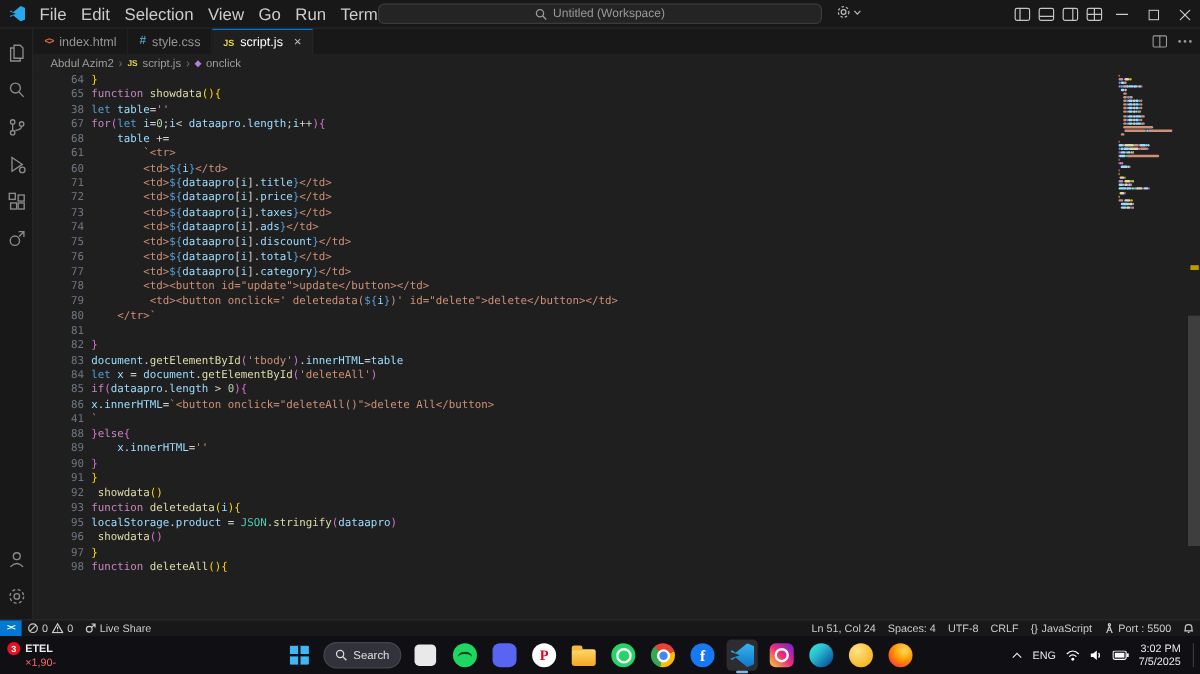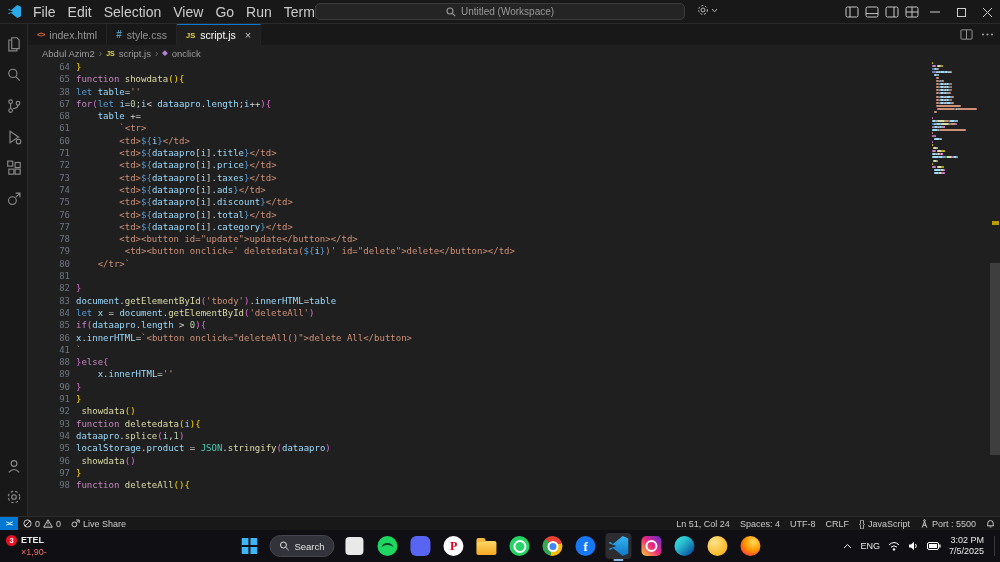--- a/index.html
+++ b/index.html
@@ -323,21 +323,20 @@
             <div class="code-row"><span class="gutter">84</span><span class="code-text"><span class="tk-b">let</span><span class="tk-w"> </span><span class="tk-v">x</span><span class="tk-w"> = </span><span class="tk-v">document</span><span class="tk-w">.</span><span class="tk-y">getElementById</span><span class="tk-k">(</span><span class="tk-o">'deleteAll'</span><span class="tk-k">)</span></span></div>
             <div class="code-row"><span class="gutter">85</span><span class="code-text"><span class="tk-p">if</span><span class="tk-k">(</span><span class="tk-v">dataapro</span><span class="tk-w">.</span><span class="tk-v">length</span><span class="tk-w"> &gt; </span><span class="tk-num">0</span><span class="tk-k">){</span></span></div>
             <div class="code-row"><span class="gutter">86</span><span class="code-text"><span class="tk-v">x</span><span class="tk-w">.</span><span class="tk-v">innerHTML</span><span class="tk-w">=</span><span class="tk-o">`&lt;button onclick="deleteAll()"&gt;delete All&lt;/button&gt;</span></span></div>
             <div class="code-row"><span class="gutter">41</span><span class="code-text"><span class="tk-o">`</span></span></div>
             <div class="code-row"><span class="gutter">88</span><span class="code-text"><span class="tk-k">}</span><span class="tk-p">else</span><span class="tk-k">{</span></span></div>
             <div class="code-row"><span class="gutter">89</span><span class="code-text"><span class="tk-w">    </span><span class="tk-v">x</span><span class="tk-w">.</span><span class="tk-v">innerHTML</span><span class="tk-w">=</span><span class="tk-o">''</span></span></div>
             <div class="code-row"><span class="gutter">90</span><span class="code-text"><span class="tk-k">}</span></span></div>
             <div class="code-row"><span class="gutter">91</span><span class="code-text"><span class="tk-g">}</span></span></div>
             <div class="code-row"><span class="gutter">92</span><span class="code-text"><span class="tk-w"> </span><span class="tk-y">showdata</span><span class="tk-g">()</span></span></div>
             <div class="code-row"><span class="gutter">93</span><span class="code-text"><span class="tk-p">function</span><span class="tk-w"> </span><span class="tk-y">deletedata</span><span class="tk-g">(</span><span class="tk-v">i</span><span class="tk-g">){</span></span></div>
-            <div class="code-row"><span class="gutter">94</span><span class="code-text"><span class="tk-v">dataapro</span><span class="tk-w">.</span><span class="tk-y">splice</span><span class="tk-k">(</span><span class="tk-v">i</span><span class="tk-w">,</span><span class="tk-num">1</span><span class="tk-k">)</span></span></div>
             <div class="code-row"><span class="gutter">95</span><span class="code-text"><span class="tk-v">localStorage</span><span class="tk-w">.</span><span class="tk-v">product</span><span class="tk-w"> = </span><span class="tk-t">JSON</span><span class="tk-w">.</span><span class="tk-y">stringify</span><span class="tk-k">(</span><span class="tk-v">dataapro</span><span class="tk-k">)</span></span></div>
             <div class="code-row"><span class="gutter">96</span><span class="code-text"><span class="tk-w"> </span><span class="tk-y">showdata</span><span class="tk-k">()</span></span></div>
             <div class="code-row"><span class="gutter">97</span><span class="code-text"><span class="tk-g">}</span></span></div>
             <div class="code-row"><span class="gutter">98</span><span class="code-text"><span class="tk-p">function</span><span class="tk-w"> </span><span class="tk-y">deleteAll</span><span class="tk-g">(){</span></span></div>
           </div>
         <div class="minimap">
           <div>
               <div class="mm-row">
                 <span class="mm-seg mm-g" style="width: 0.55px;"></span>
               </div>

